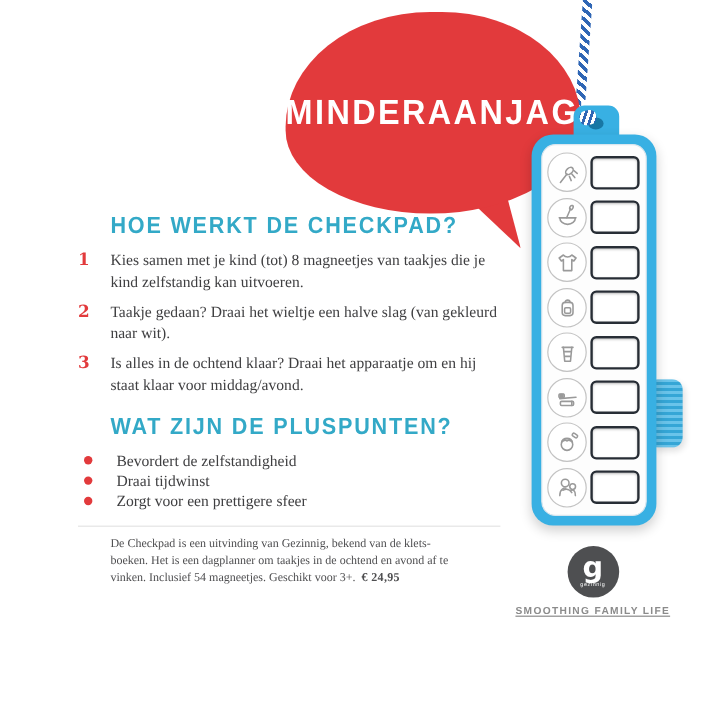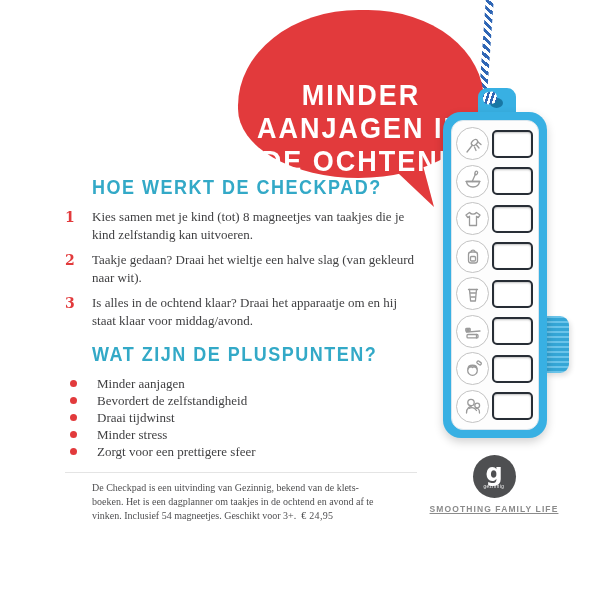--- a/index.html
+++ b/index.html
@@ -7,21 +7,21 @@
   .canvas {
     position:relative; width:600px; height:600px; background:#ffffff;
     overflow:hidden; font-family:"Liberation Serif", serif; color:var(--text_dark,#3f3f41);
   }
 
   
   .bubble {
     position:absolute; left:238px; top:10px; width:246px; height:168px;
     background:var(--red,#e23a3c);
     border-radius: 50% 48% 52% 50% / 58% 55% 45% 42%;
-    display:flex; flex-direction:column; align-items:center; justify-content:flex-end;
+    display:flex; flex-direction:row; align-items:center; justify-content:flex-start;
     z-index:3;
   }
   .bubble-tail {
     position:absolute; left:372px; top:150px; width:62px; height:57px;
     background:var(--red,#e23a3c);
     clip-path: polygon(8% 0, 78% 10%, 100% 100%, 30% 28%);
     z-index:2;
   }
   .bubble-line {
     color:#fff; font-family:"Liberation Sans", sans-serif; font-weight:bold;
@@ -95,21 +95,21 @@
     font-size:14px; line-height:18px; font-family:"DejaVu Serif", serif;
   }
   .item-text { flex:1; font-size:13px; line-height:18px; color:var(--text_dark,#3f3f41); }
   .plus-title { margin-top:15px; margin-bottom:9px; }
   .bullets { list-style:none; }
   .bullets li { display:flex; align-items:center; height:17px; }
   .dot { width:7px; height:7px; border-radius:50%; background:var(--red,#e23a3c); margin:0 20px 0 5px; flex:0 0 auto; }
   .bullet-text { font-size:13px; color:var(--text_dark,#3f3f41); }
   .rule { border:0; border-top:1px solid #e4e4e4; margin:12px 0 8px 0; width:352px; }
   .footnote { margin-left:27px; font-size:10px; line-height:1.38; color:var(--footer_gray,#4f4f51); }
-  .footnote .price { font-weight:normal; letter-spacing:0.3px; }
+  .footnote .price { font-weight:bold; letter-spacing:0.3px; }
 
   
   .brand { position:absolute; left:424px; top:455px; width:140px; text-align:center; z-index:2; }
   .logo-circle {
     width:43px; height:43px; border-radius:50%; background:var(--logo_gray,#4e4f51);
     margin:0 auto; position:relative; display:flex; align-items:center; justify-content:center;
     flex-direction:column;
   }
   .logo-g {
     color:#fff; font-family:"DejaVu Sans", sans-serif; font-weight:bold; font-size:24px;
@@ -253,33 +253,25 @@
         <span class="num">3</span>
         <span class="item-text">Is alles in de ochtend klaar? Draai het apparaatje om en hij staat klaar voor middag/avond.</span>
       </li>
     </ol>
 
     <div class="h-title plus-title">WAT ZIJN DE PLUSPUNTEN?</div>
 
     <ul class="bullets">
       <li>
           <span class="dot"></span>
-          <span class="bullet-text">Minder aanjagen</span>
-        </li>
-      <li>
-          <span class="dot"></span>
           <span class="bullet-text">Bevordert de zelfstandigheid</span>
         </li>
       <li>
           <span class="dot"></span>
           <span class="bullet-text">Draai tijdwinst</span>
-        </li>
-      <li>
-          <span class="dot"></span>
-          <span class="bullet-text">Minder stress</span>
         </li>
       <li>
           <span class="dot"></span>
           <span class="bullet-text">Zorgt voor een prettigere sfeer</span>
         </li>
     </ul>
 
     <hr class="rule">
 
     <div class="footnote">

